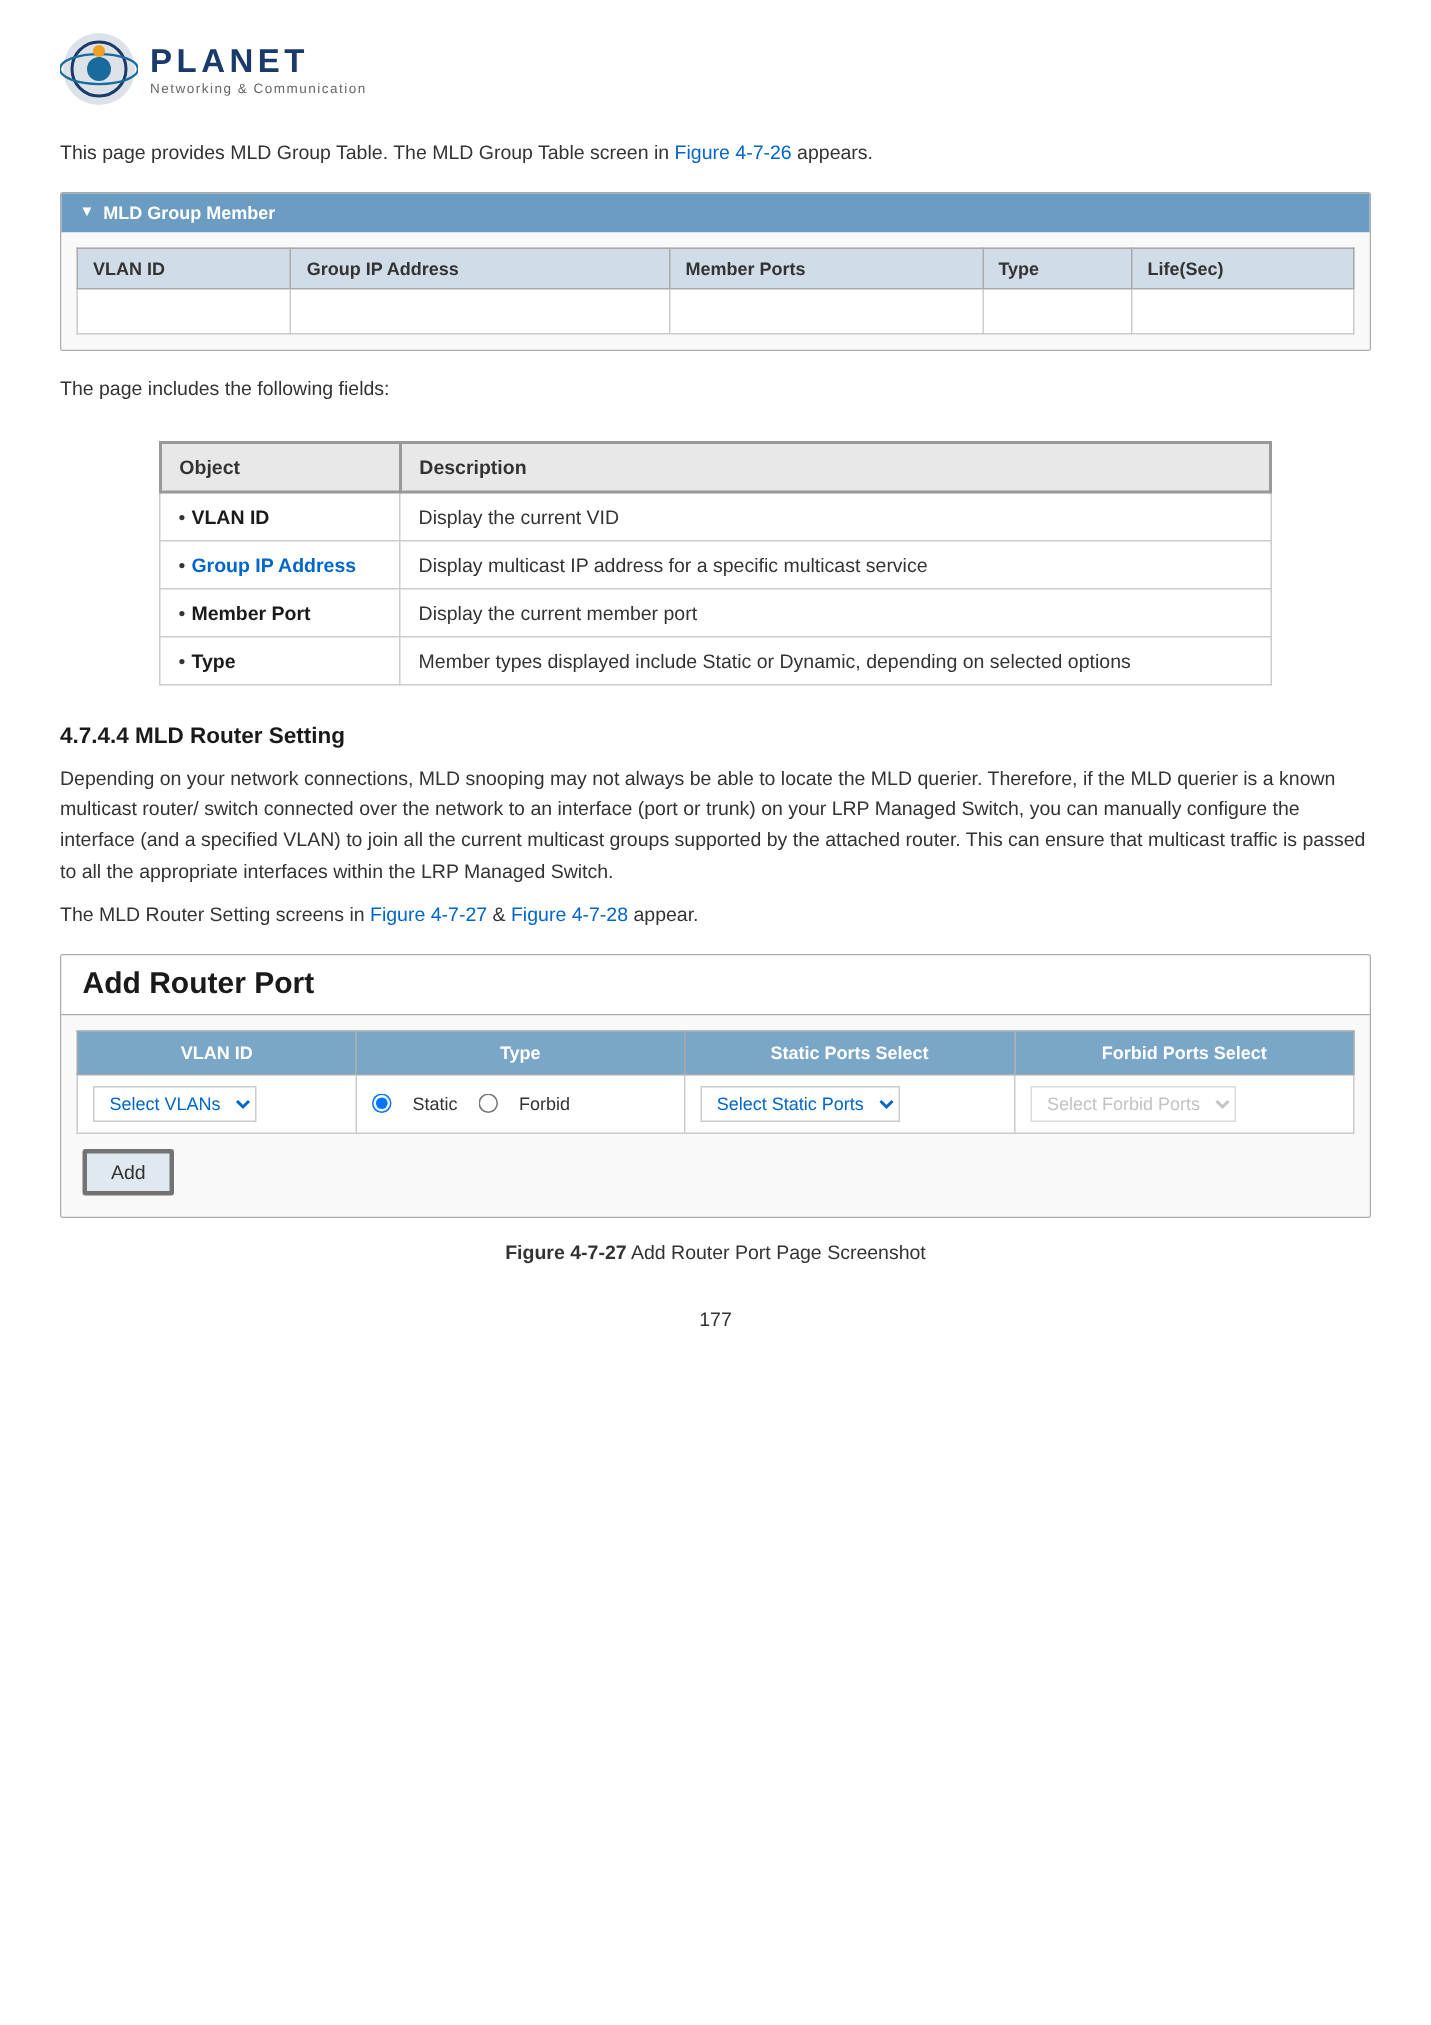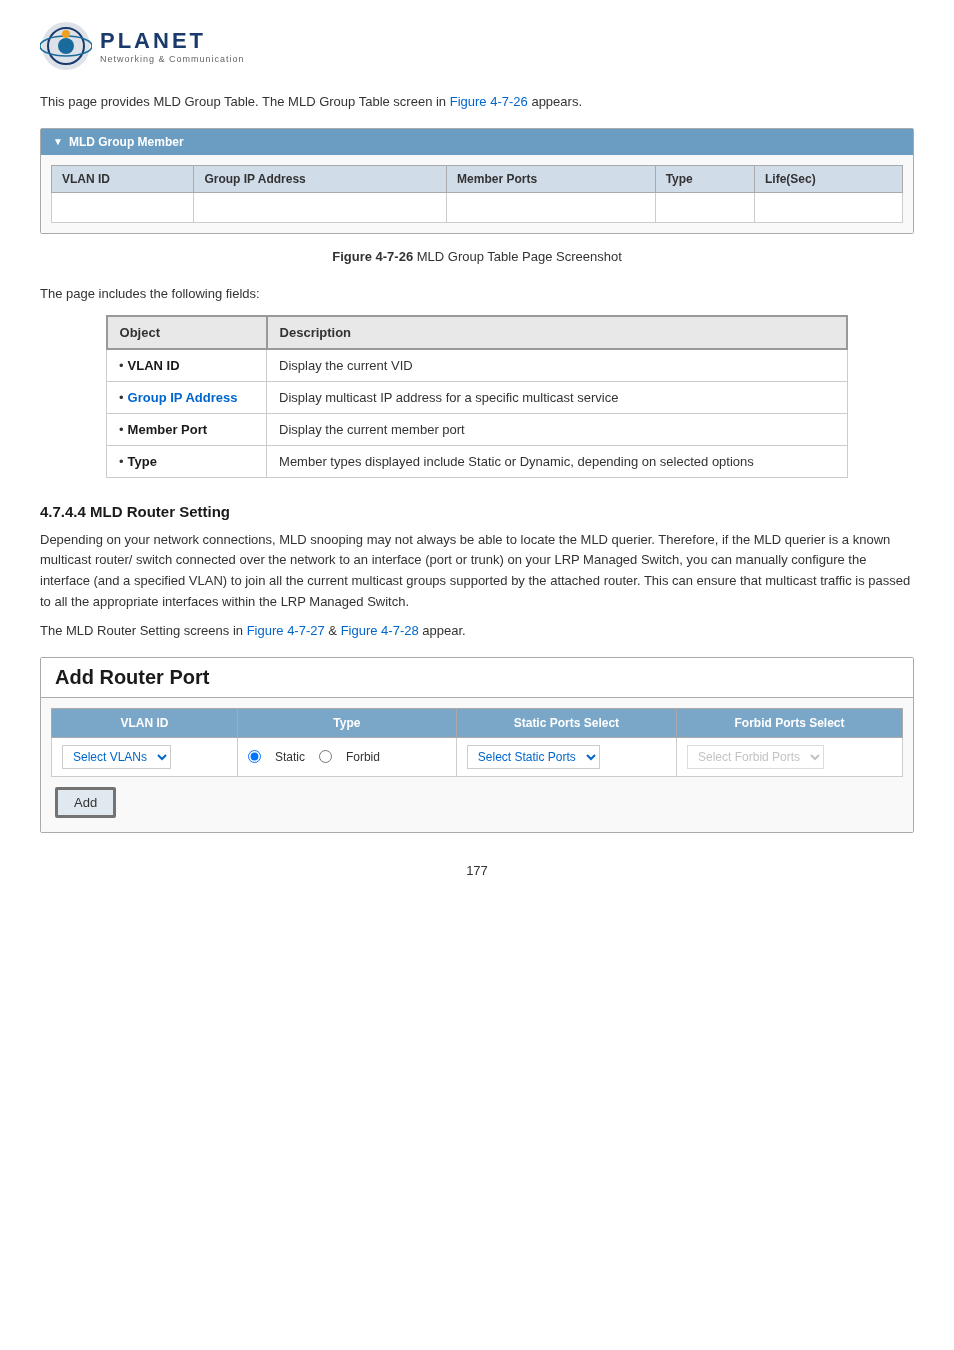--- a/index.html
+++ b/index.html
@@ -113,21 +113,21 @@
       margin: 10px 0 20px 0;
       color: #333;
     }
     .figure-caption strong {
       font-weight: bold;
     }
 
     
     .desc-table {
       width: 85%;
-      margin: 10px auto;
+      margin: 24px auto;
       border-collapse: collapse;
       font-size: 13px;
     }
     .desc-table th {
       background: #e8e8e8;
       border: 2px solid #999;
       padding: 8px 12px;
       font-weight: bold;
       text-align: left;
     }
@@ -291,24 +291,20 @@
             <td></td>
             <td></td>
             <td></td>
             <td></td>
           </tr>
         </tbody>
       </table>
     </div>
   </div>
 
-  <div class="figure-caption">
-    <strong>Figure 4-7-26</strong>
-    <span> MLD Group Table Page Screenshot</span>
-  </div>
 
   <p>The page includes the following fields:</p>
 
   <table class="desc-table">
     <thead>
       <tr>
         <th>Object</th>
         <th>Description</th>
       </tr>
     </thead>
@@ -386,15 +382,19 @@
               </select>
             </td>
           </tr>
         </tbody>
       </table>
 
       <button class="add-btn">Add</button>
     </div>
   </div>
 
+  <div class="figure-caption">
+    <strong>Figure 4-7-27</strong>
+    <span> Add Router Port Page Screenshot</span>
+  </div>
 </div>
 
 <div class="page-number">177</div>
 
 </body></html>

